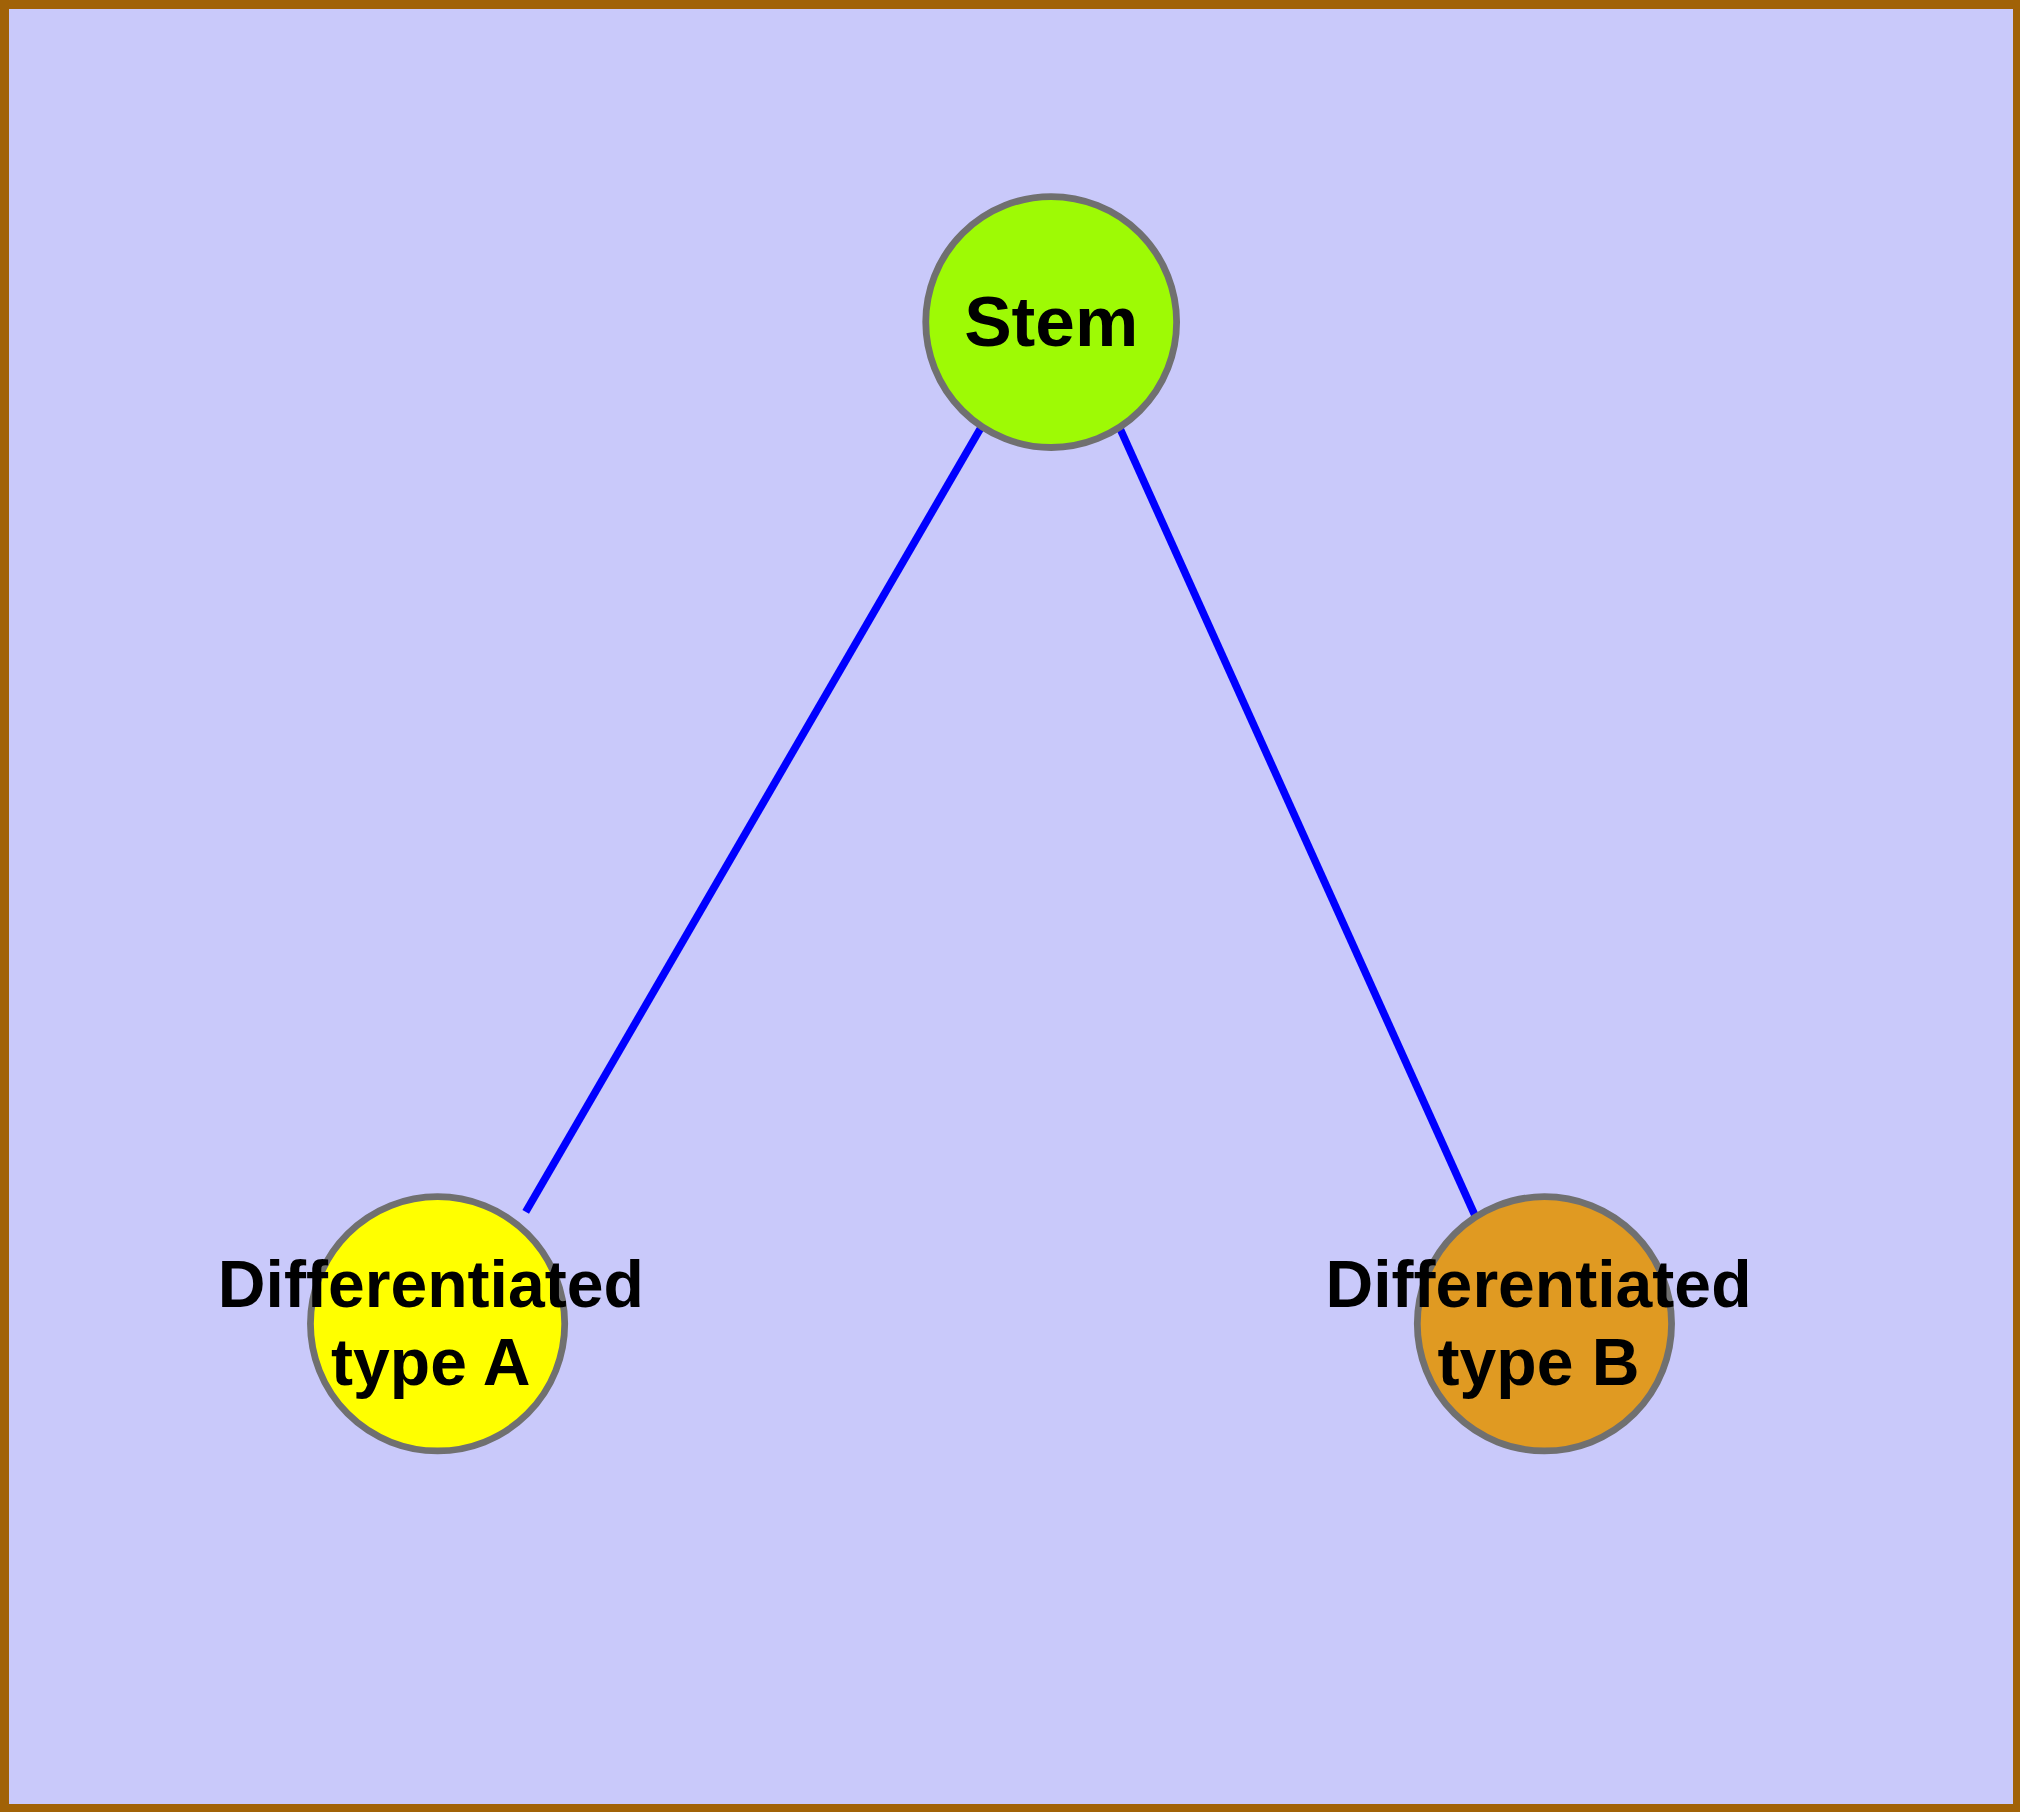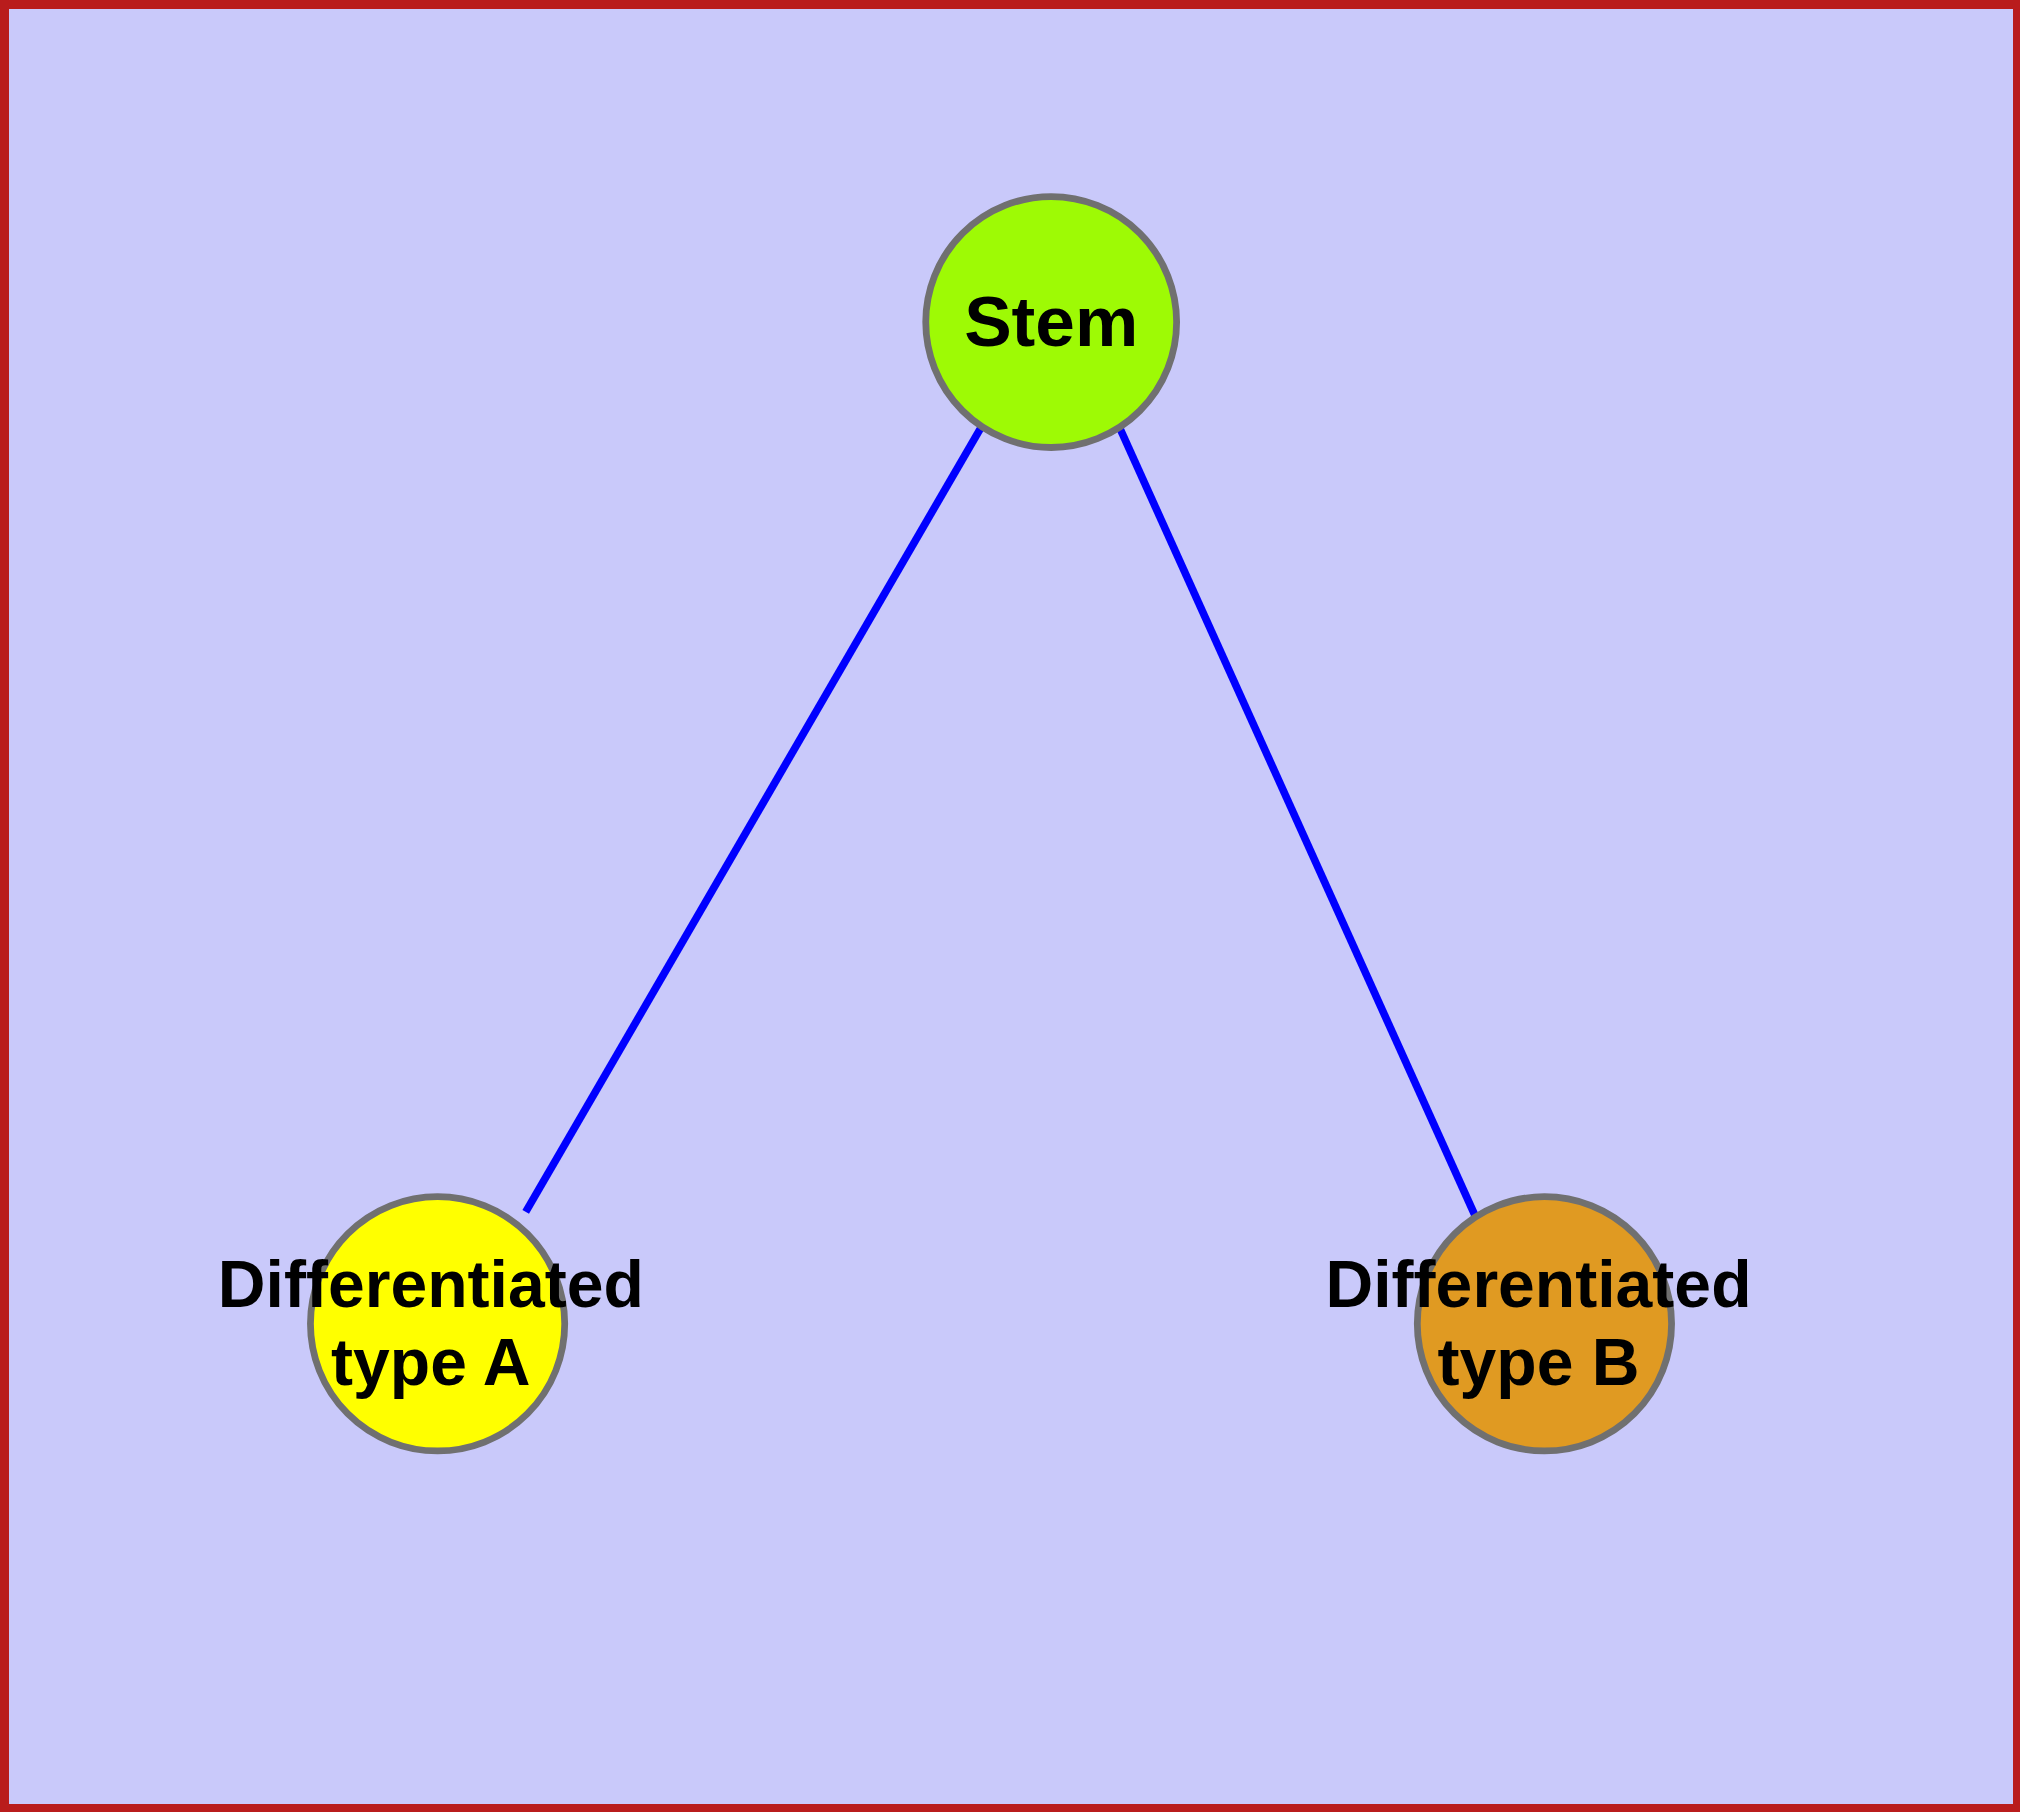--- a/index.html
+++ b/index.html
@@ -5,21 +5,21 @@
 <style>
   html, body {
     margin: 0;
     padding: 0;
     background: #ffffff;
   }
   #stage {
     position: relative;
     width: 2021px;
     height: 1812px;
-    background: #b91c1c;
+    background: #a16207;
     overflow: hidden;
     font-family: "Liberation Sans", "DejaVu Sans", sans-serif;
   }
   #canvas-bg {
     position: absolute;
     left: 8.5px;
     top: 8.5px;
     width: 2004px;
     height: 1795px;
     background: #c9c9fa;

